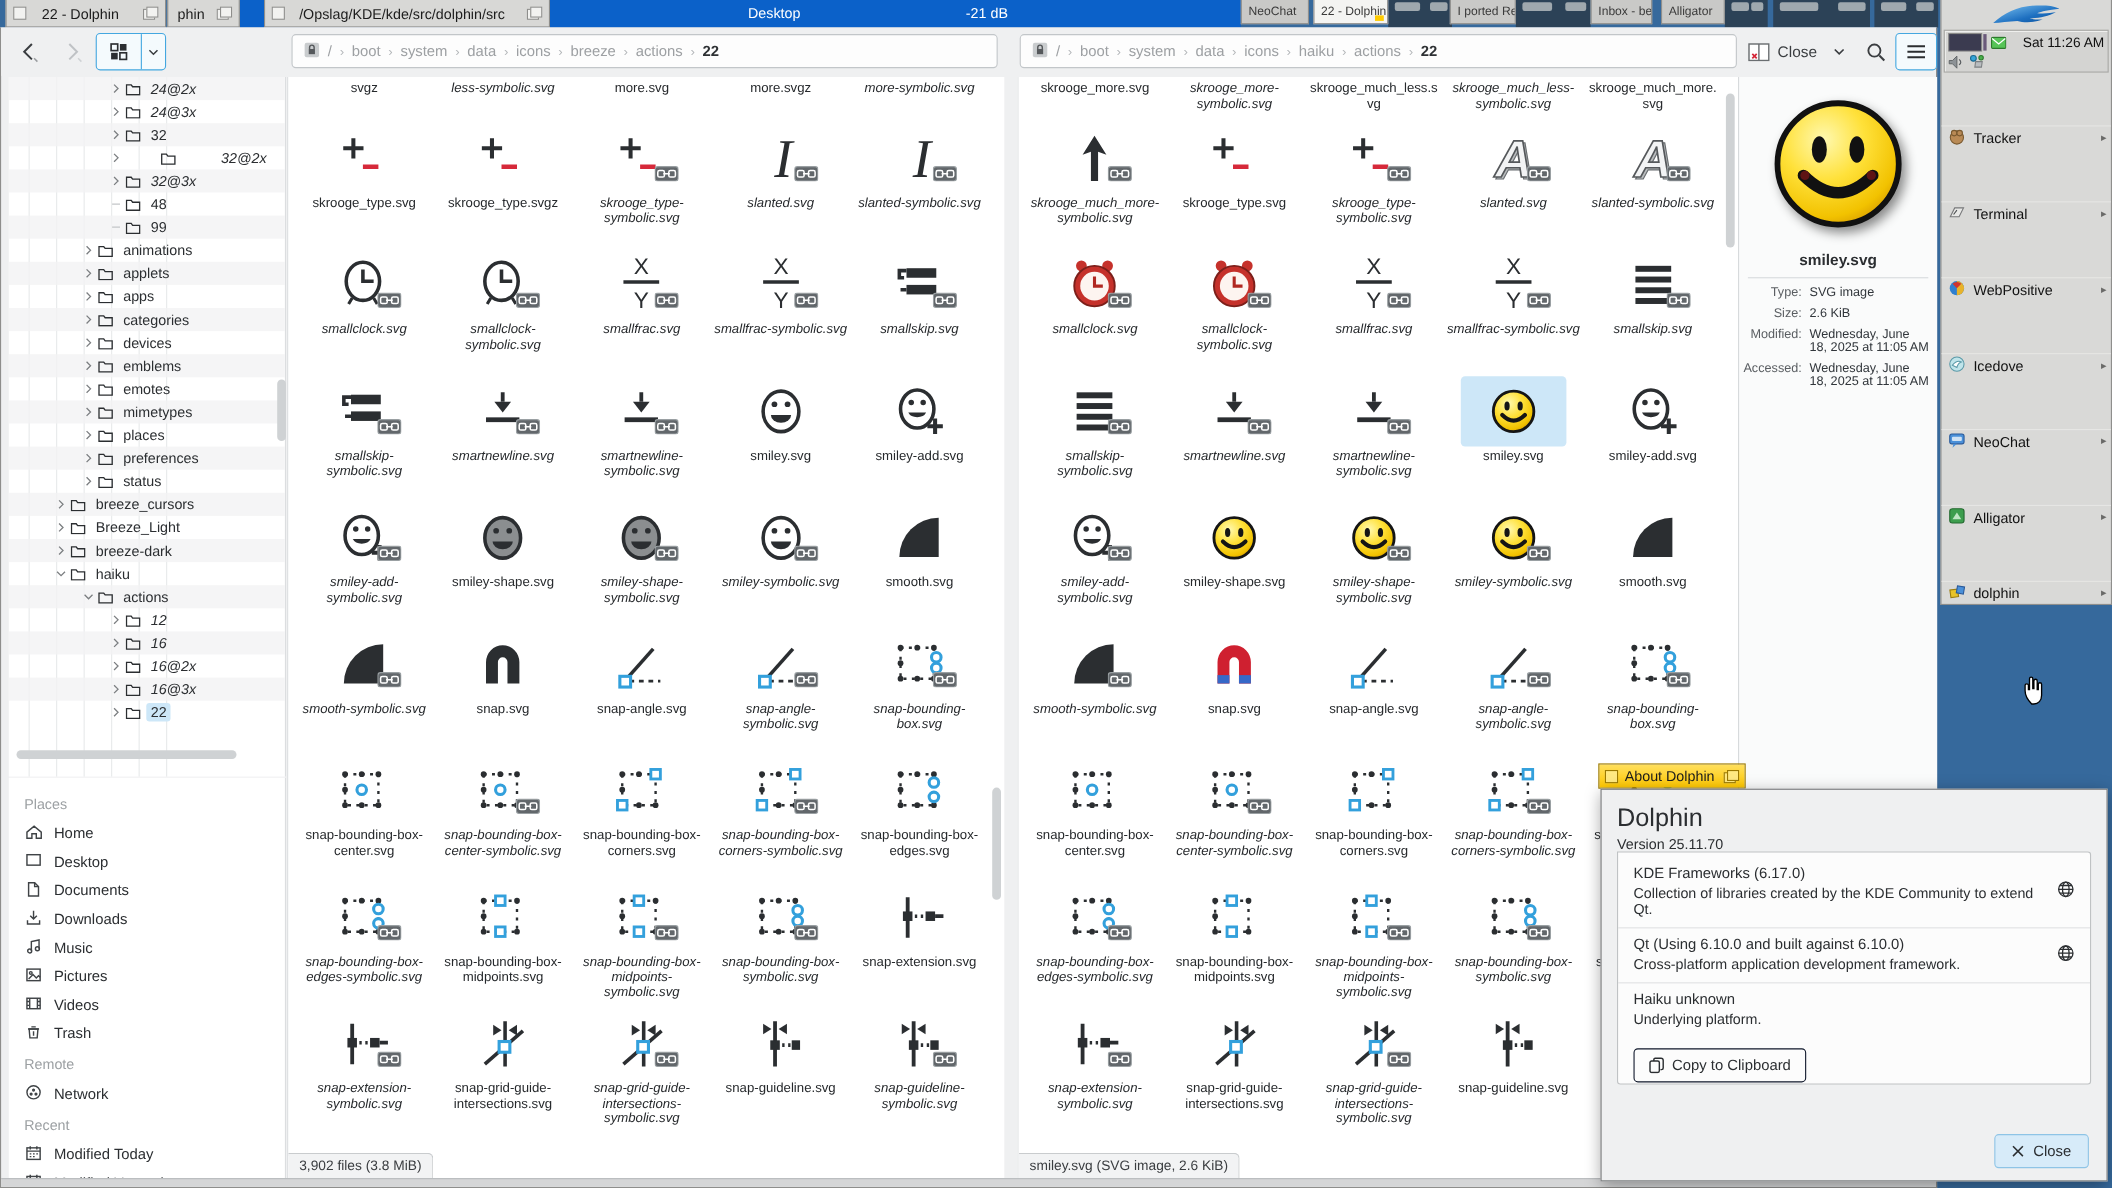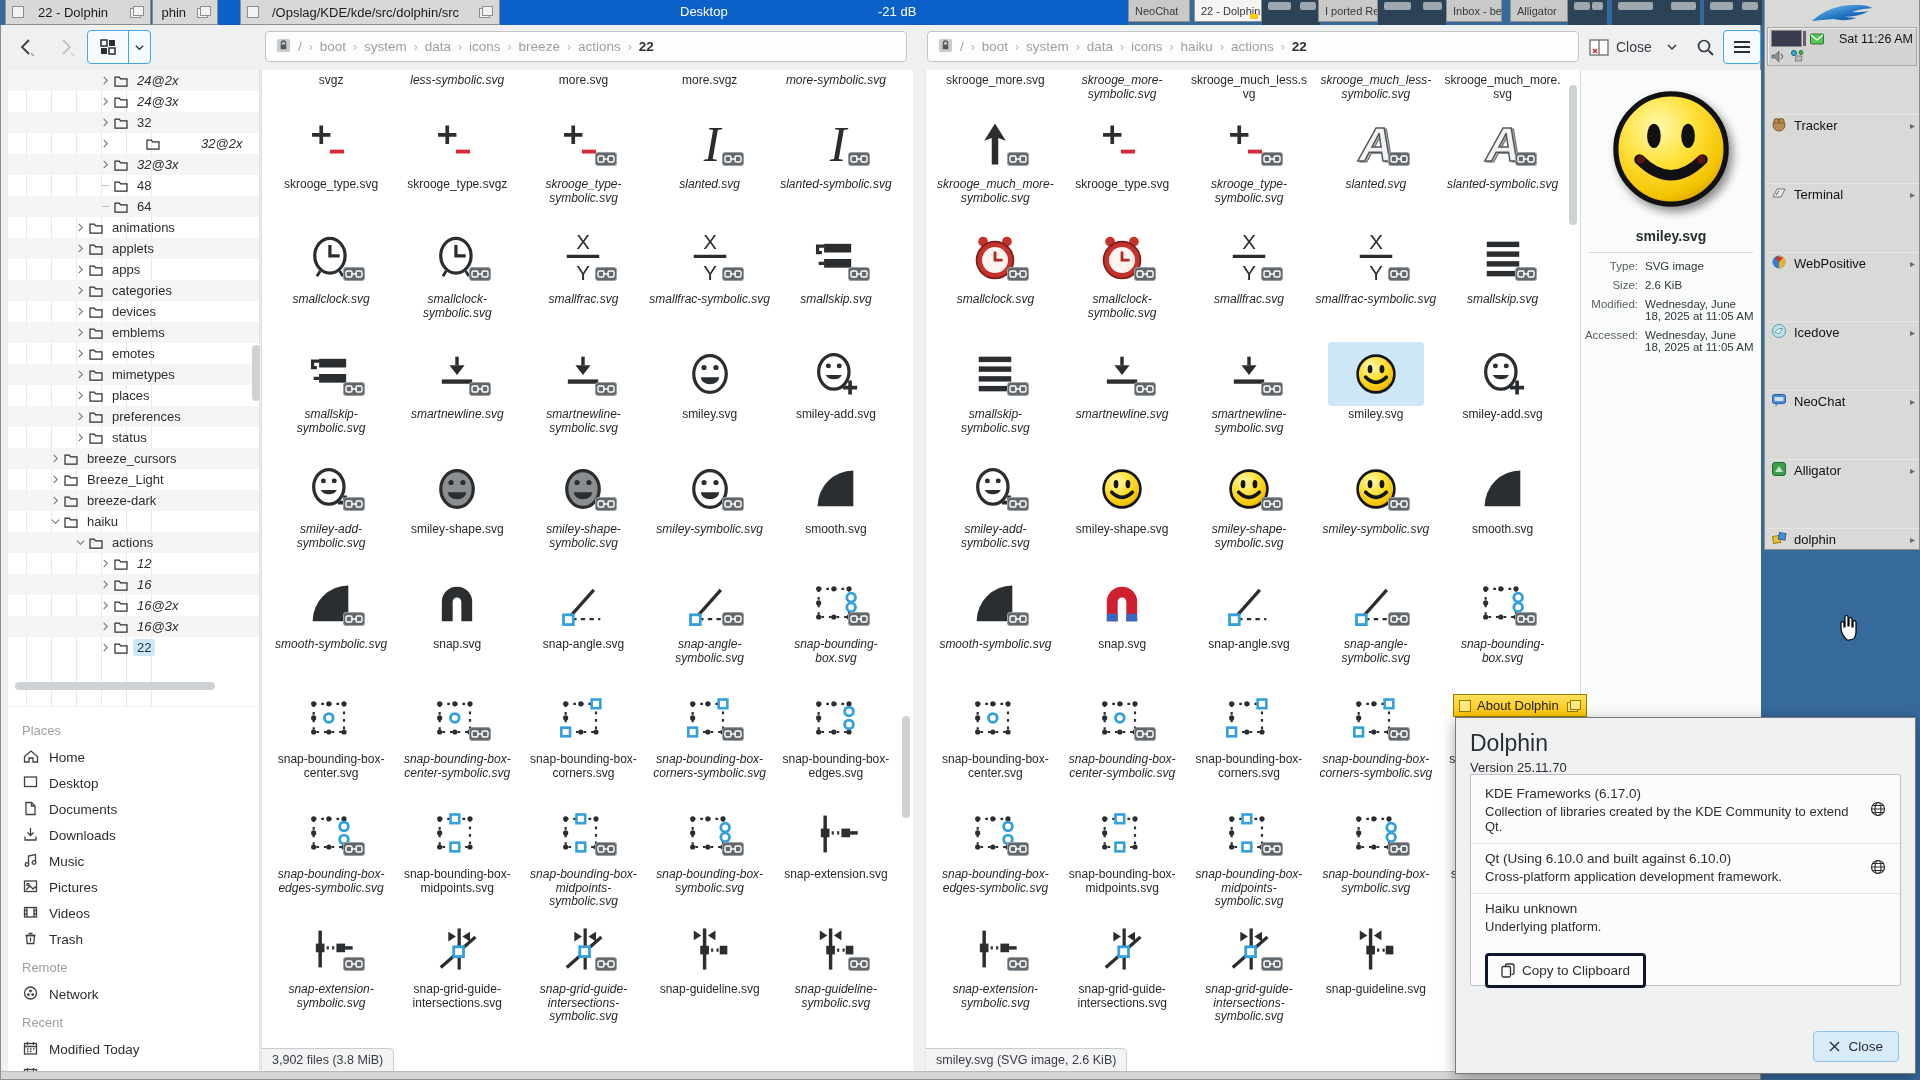--- a/index.html
+++ b/index.html
@@ -107,21 +107,21 @@
   .dtab{padding:6px 18px;font-size:13.5px;color:#34373a;background:#bdc0c2;border:1px solid #a7aaac;border-bottom:none;
     border-radius:4px 4px 0 0;margin-right:2px;}
   .dtab.on{background:#fcfcfc;border-top:3px solid #3daee9;padding-top:4px;}
   #dlg-frame{position:relative;margin-top:-1px;background:#fcfcfc;border:1px solid #bfc2c4;border-radius:0 3px 3px 3px;padding:4px 0;height:212px;}
   .comp{position:relative;padding:7px 40px 9px 14px;}
   .comp+.comp{border-top:1px solid #e0e2e3;}
   .comp .cname{font-size:13.5px;color:#2b2e31;}
   .comp .cdesc{font-size:13px;color:#2b2e31;margin-top:3px;}
   .comp .globe{position:absolute;right:14px;top:50%;transform:translateY(-50%);}
   #copybtn{display:inline-flex;align-items:center;gap:7px;margin:10px 0 0 14px;padding:7px 13px;font-size:13.5px;color:#2b2e31;
-    background:#fcfcfc;border:3px solid #0f172a;border-radius:4px;}
+    background:#fcfcfc;border:1px solid #0f172a;border-radius:4px;}
   #dlg-close{position:absolute;right:16px;bottom:11px;display:inline-flex;align-items:center;gap:8px;padding:7px 15px;
     font-size:13.5px;color:#2b2e31;background:#d7ebf9;border:1px solid #8ec4e6;border-radius:4px;}
   
   #cursor{position:absolute;left:1836px;top:612px;z-index:50;}
   .bborder{position:absolute;left:0;bottom:0;width:100%;height:8px;background:#d5d6d7;border-top:1px solid #b9bbbd;}
 </style>
 </head>
 <body>
 
 <svg width="0" height="0" style="position:absolute">
@@ -381,21 +381,21 @@
           <span class="exp">
             <svg width="9" height="9" viewBox="0 0 10 10">
               <path d="M1 5h8" stroke="#c3c6c8" stroke-width="1.2"></path>
             </svg>
           </span>
           <span class="ficon">
             <svg width="14" height="12" viewBox="0 0 16 14" fill="none" stroke="#2b2e31" stroke-width="1.4">
               <path d="M1 2.5h5l1.5 2H15v8.5H1z"></path>
             </svg>
           </span>
-          <span class="tlabel">64</span>
+          <span class="tlabel">99</span>
         </div>
         <div class="trow" style="padding-left: 65px;">
           <span class="exp">
             <svg width="9" height="9" viewBox="0 0 10 10">
               <path d="M3 1l4 4-4 4" fill="none" stroke="#7b7e81" stroke-width="1.3"></path>
             </svg>
           </span>
           <span class="ficon">
             <svg width="14" height="12" viewBox="0 0 16 14" fill="none" stroke="#2b2e31" stroke-width="1.4">
               <path d="M1 2.5h5l1.5 2H15v8.5H1z"></path>

